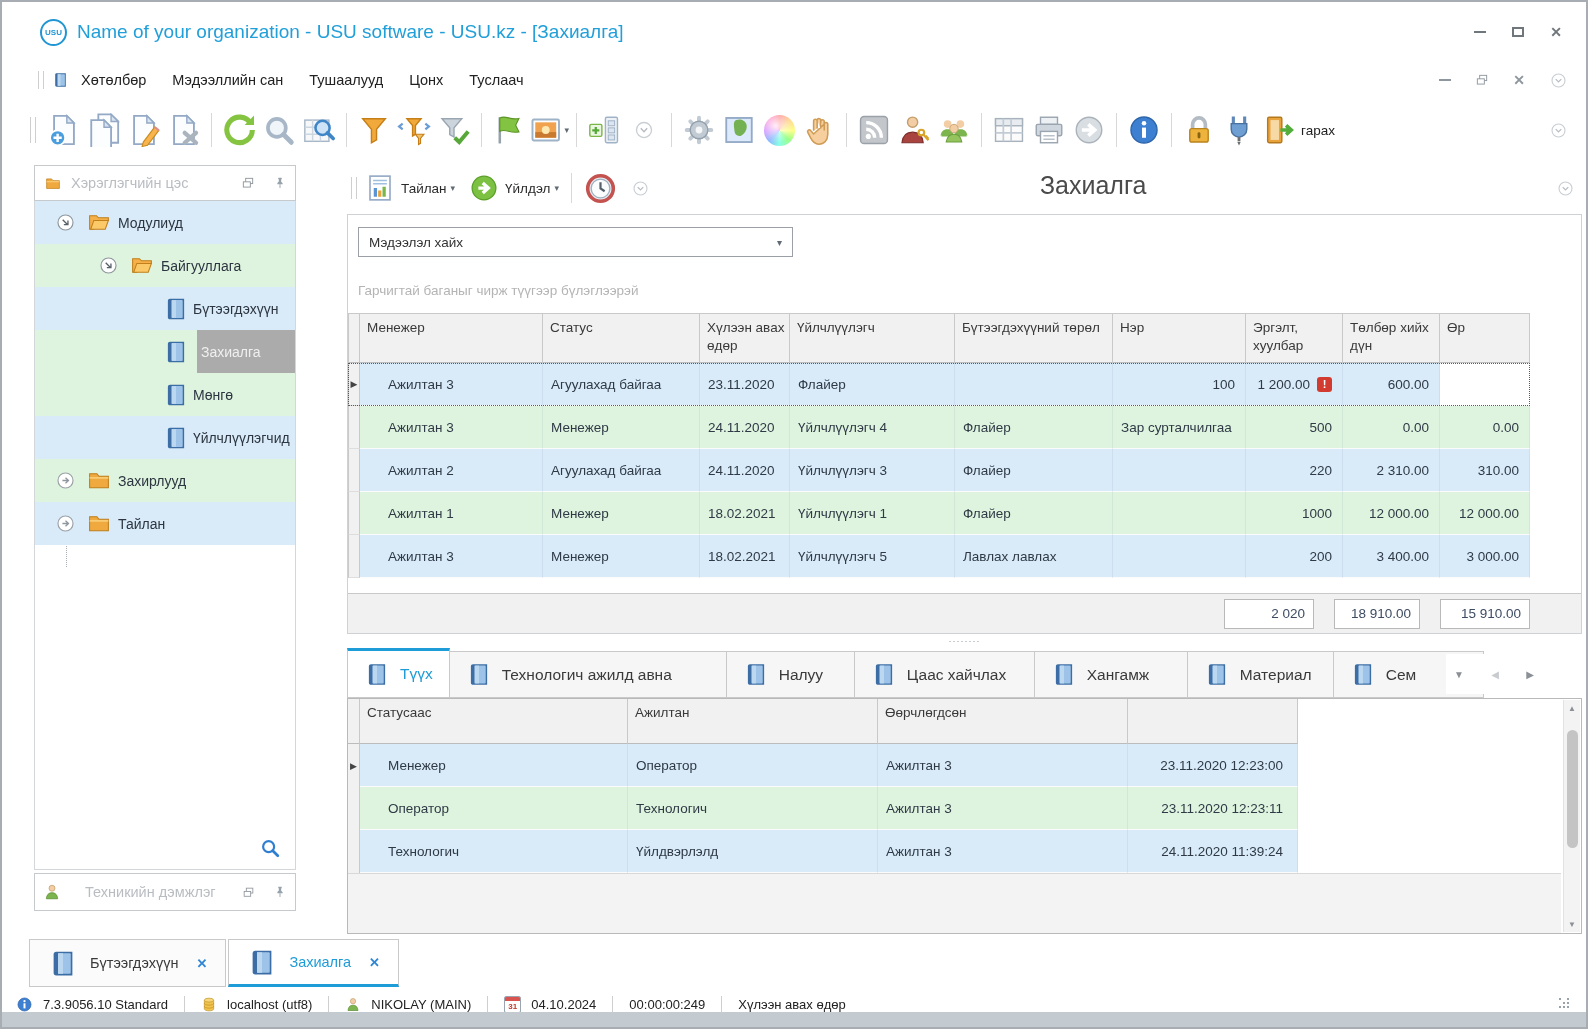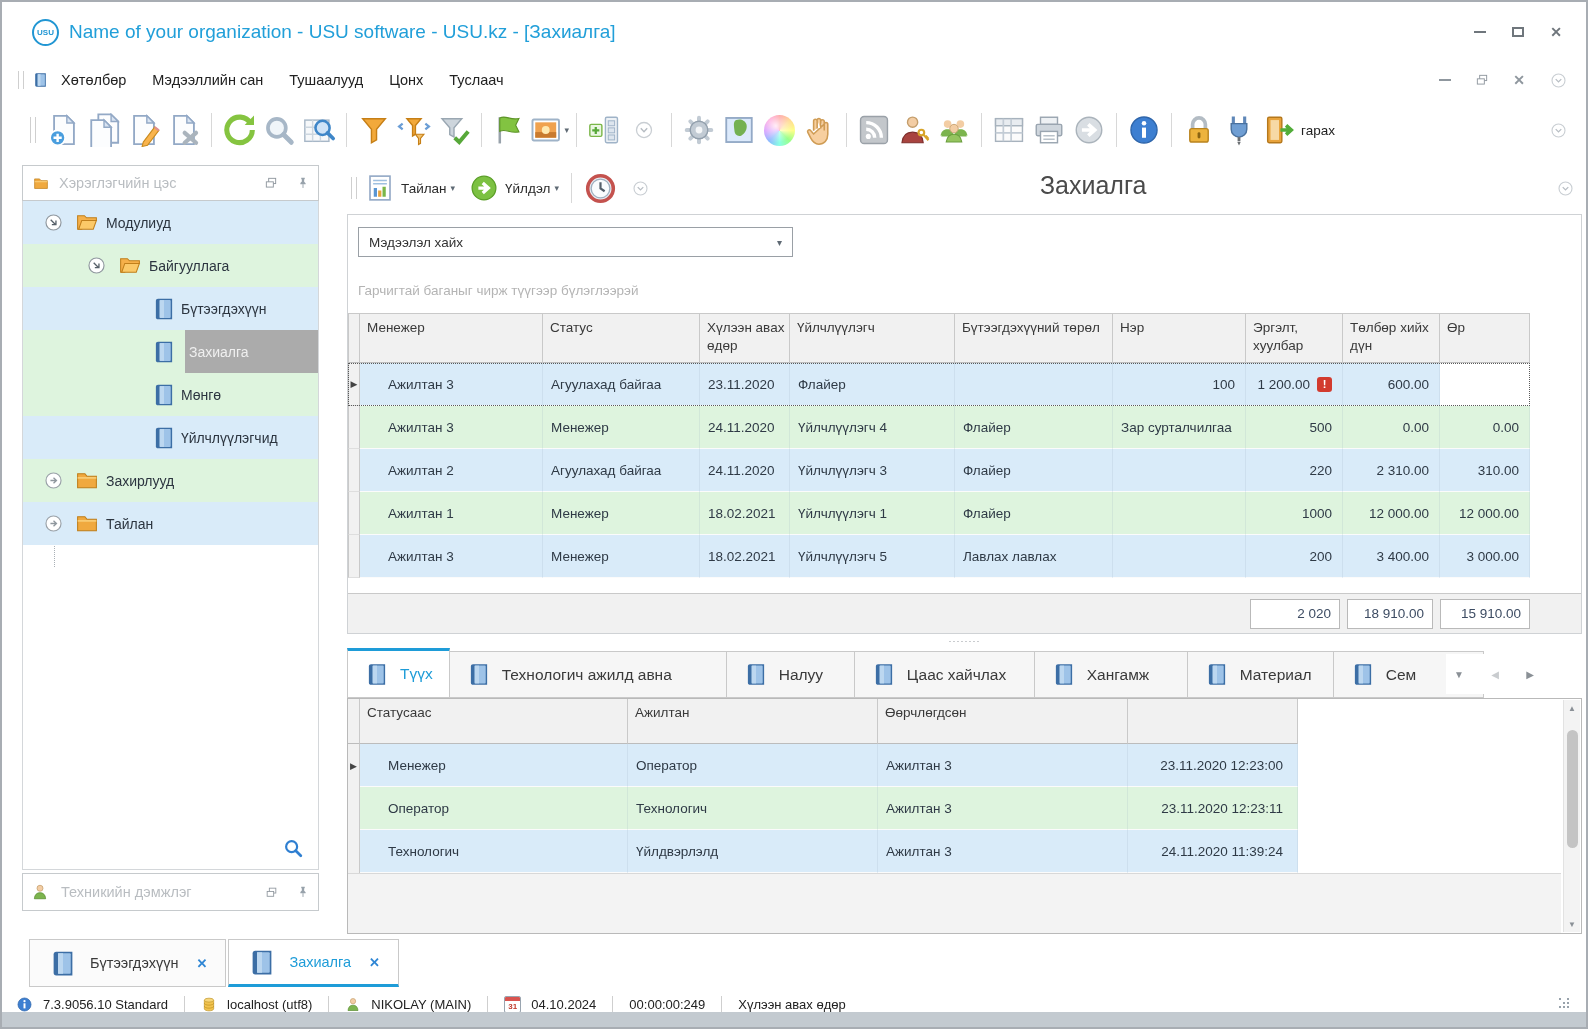--- a/index.html
+++ b/index.html
@@ -6,61 +6,61 @@
   html,body{background:#e8e8e8}
   body{font-family:"Liberation Sans",sans-serif;-webkit-font-smoothing:antialiased}
   .window{position:relative;width:1588px;height:1029px;background:#fff;border:2px solid #a8adb3;overflow:hidden}
 
   
   .ic{display:inline-block;vertical-align:middle}
   .sep{width:1px;height:34px;background:#d8d8d8;margin:0 7px;flex:0 0 auto}
   .grip{width:6px;height:26px;border-left:1px solid #cfcfcf;border-right:1px solid #cfcfcf;margin:0 8px 0 2px;flex:0 0 auto}
 
   
-  .titlebar{position:absolute;left:8px;top:0;right:0;height:60px;display:flex;align-items:center;padding:0 14px}
+  .titlebar{position:absolute;left:16px;top:0;right:0;height:60px;display:flex;align-items:center;padding:0 14px}
   .logo{width:27px;height:27px;border-radius:50%;border:2px solid #2196d3;color:#2196d3;font-size:8px;font-weight:bold;display:flex;align-items:center;justify-content:center;margin:0 10px 0 8px;flex:0 0 auto}
   .apptitle{color:#219fd9;font-size:19px;white-space:nowrap}
   .wctrl{margin-left:auto;display:flex;align-items:center;gap:26px;padding-right:10px}
   .min-bar{width:12px;height:2px;background:#6f767c}
   .max-box{width:12px;height:10px;border:2px solid #6f767c}
   .x-glyph{color:#6f767c;font-size:14px;font-weight:bold;line-height:1}
 
   
-  .menubar{position:absolute;left:0;top:60px;right:0;height:36px;display:flex;align-items:center;padding-left:14px}
+  .menubar{position:absolute;left:12px;top:60px;right:0;height:36px;display:flex;align-items:center;padding-left:22px}
   .menubar .item{font-size:14.5px;color:#222;margin-right:26px}
   .menubar .ric{margin-left:auto;display:flex;align-items:center;gap:24px;padding-right:18px}
 
   
   .toolbar{position:absolute;left:0;top:96px;right:0;height:64px;display:flex;align-items:center;padding-left:26px}
   .tb{width:40px;height:40px;display:flex;align-items:center;justify-content:center;flex:0 0 auto}
   .tb svg{width:34px;height:34px}
   .caret{color:#5f6a74;font-size:9px;margin-left:2px}
   .wheel{width:31px;height:31px;border-radius:50%;background:
       radial-gradient(circle at 38% 35%, rgba(255,255,255,.85), rgba(255,255,255,0) 62%),
       conic-gradient(#ff8a8a,#ffd78a,#fdff8a,#9aff8a,#8affe3,#8ab8ff,#d08aff,#ff8ad4,#ff8a8a)}
   .exit-label{font-size:13.5px;color:#222;margin:0 6px 0 2px}
 
   
-  .sidebar{position:absolute;left:20px;top:163px;width:297px;height:745px}
+  .sidebar{position:absolute;left:32px;top:163px;width:262px;height:745px}
   .sb-head{height:36px;border:1px solid #c6cacd;display:flex;align-items:center;padding:0 8px;background:#fff}
   .sb-head .ttl{color:#b9bdc1;font-size:14.5px;margin-left:8px}
   .sb-head .ric{margin-left:auto;display:flex;gap:18px;align-items:center}
   .tree{position:relative;height:669px;border:1px solid #d4d7da;border-top:none;background:#fff;overflow:hidden}
   .trow{height:43px;display:flex;align-items:center;font-size:14px;color:#2c3540;position:relative}
   .trow.blue{background:#d9ebf9}.trow.green{background:#def4de}
   .trow .spacer0{width:20px}.trow .spacer1{width:63px}.trow .spacer2{width:128px}
   .trow .lbl{margin-left:4px}
   .trow.selected .selbox{flex:1;align-self:stretch;display:flex;align-items:center;background:#ababab;color:#efefef;margin-left:8px;padding-left:4px}
   .trow .exp{width:21px;height:21px;margin-right:8px}
   .trow .fold{width:30px;height:25px}
   .trow .book{width:26px;height:28px}
   .vline{position:absolute;border-left:1px dotted #a9b0b6;width:0}
   .tree-search{position:absolute;right:14px;bottom:10px;width:22px;height:22px}
   .support{margin-top:3px;height:38px;border:1px solid #c6cacd;display:flex;align-items:center;padding:0 8px;background:#fff}
-  .support .ttl{color:#b9bdc1;font-size:14.5px;margin-left:12px}
+  .support .ttl{color:#b9bdc1;font-size:14.5px;margin-left:24px}
   .support .ric{margin-left:auto;display:flex;gap:18px;align-items:center}
 
   
   .main{position:absolute;left:343px;top:163px;width:1238px;height:769px}
   .ptoolbar{height:46px;display:flex;align-items:center;position:relative;padding-left:4px}
   .ptoolbar .alabel{font-size:13.5px;color:#2b2b2b;margin:0 2px 0 6px}
   .ptoolbar svg.mid{width:30px;height:30px}
   .page-title{position:absolute;left:695px;top:6px;font-size:25px;color:#4a4a4a}
   .ptoolbar .endchev{position:absolute;right:8px;top:14px}
 
@@ -76,21 +76,21 @@
   .ghead .hc.ind{border-left:1px solid #c9c9c9;padding:0}
   .drow{height:43px;font-size:13.5px;color:#2f3a46}
   .drow.blue .c{background:#d9ebf9}.drow.green .c{background:#def4de}
   .drow .c{display:flex;align-items:center;padding:0 8px;border-right:1px solid rgba(150,170,190,.18);border-bottom:1px solid #fbfbfb;overflow:hidden;white-space:nowrap}
   .drow .c.first{padding-left:28px}
   .drow .c.num{justify-content:flex-end;padding-right:10px}
   .drow .ind{display:flex;align-items:center;justify-content:center;background:#f1f1f1;border-left:1px solid #c9c9c9;border-right:1px solid #c9c9c9;border-bottom:1px solid #dedede;font-size:9px;color:#444;padding:0}
   .drow.selected{outline:1px dotted #5a5a5a;outline-offset:-1px}
   .badge{width:15px;height:15px;border-radius:3px;background:#d23b2f;color:#fff;font-size:11px;font-weight:bold;display:inline-flex;align-items:center;justify-content:center;margin-left:7px;flex:0 0 auto}
 
-  .summary{position:absolute;left:0;bottom:0;width:100%;height:40px;background:#f1f1f1;border-top:1px solid #c9c9c9;display:flex;align-items:center;justify-content:flex-end;padding-right:51px;gap:7px}
+  .summary{position:absolute;left:0;bottom:0;width:100%;height:40px;background:#f1f1f1;border-top:1px solid #c9c9c9;display:flex;align-items:center;justify-content:flex-end;padding-right:51px;gap:20px}
   .sum-box{height:30px;background:#fff;border:1px solid #b9b9b9;display:flex;align-items:center;justify-content:flex-end;padding-right:8px;font-size:13.5px;color:#3d4c63}
   .sum-box.w1{width:90px}.sum-box.w2{width:86px}.sum-box.w3{width:90px}
 
   .splitter{position:absolute;left:2px;top:469px;width:1235px;height:14px;display:flex;align-items:center;justify-content:center}
   .splitter .dots{color:#8a9096;font-size:9px;letter-spacing:1px;line-height:4px}
 
   
   .tabstrip{position:absolute;left:2px;top:483px;width:1235px;height:50px;display:flex;align-items:flex-end;position:absolute}
   .tab{height:47px;border:1px solid #c9c9c9;border-left:none;background:#f6f6f6;display:flex;align-items:center;padding:0 16px;gap:10px;font-size:15.5px;color:#3a3a3a;white-space:nowrap;overflow:hidden}
   .tab:first-child{border-left:1px solid #c9c9c9}

